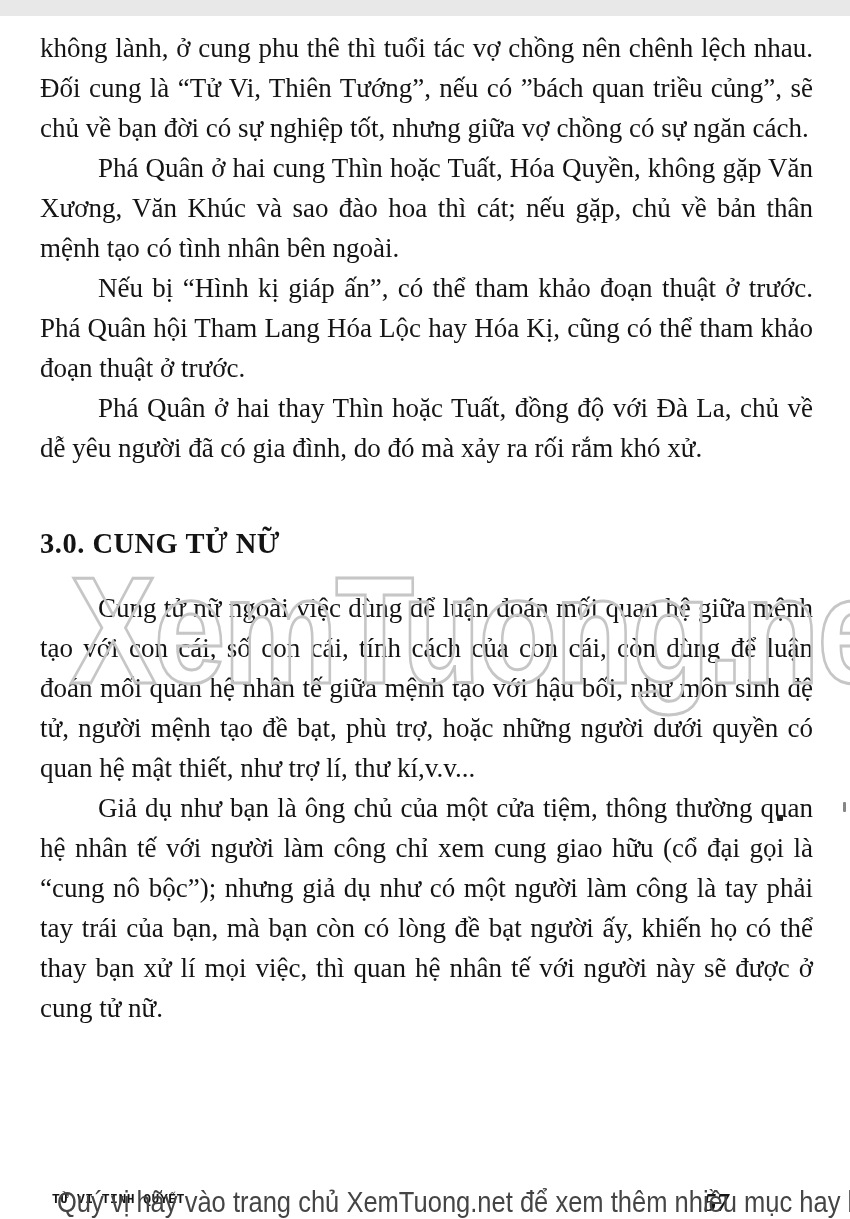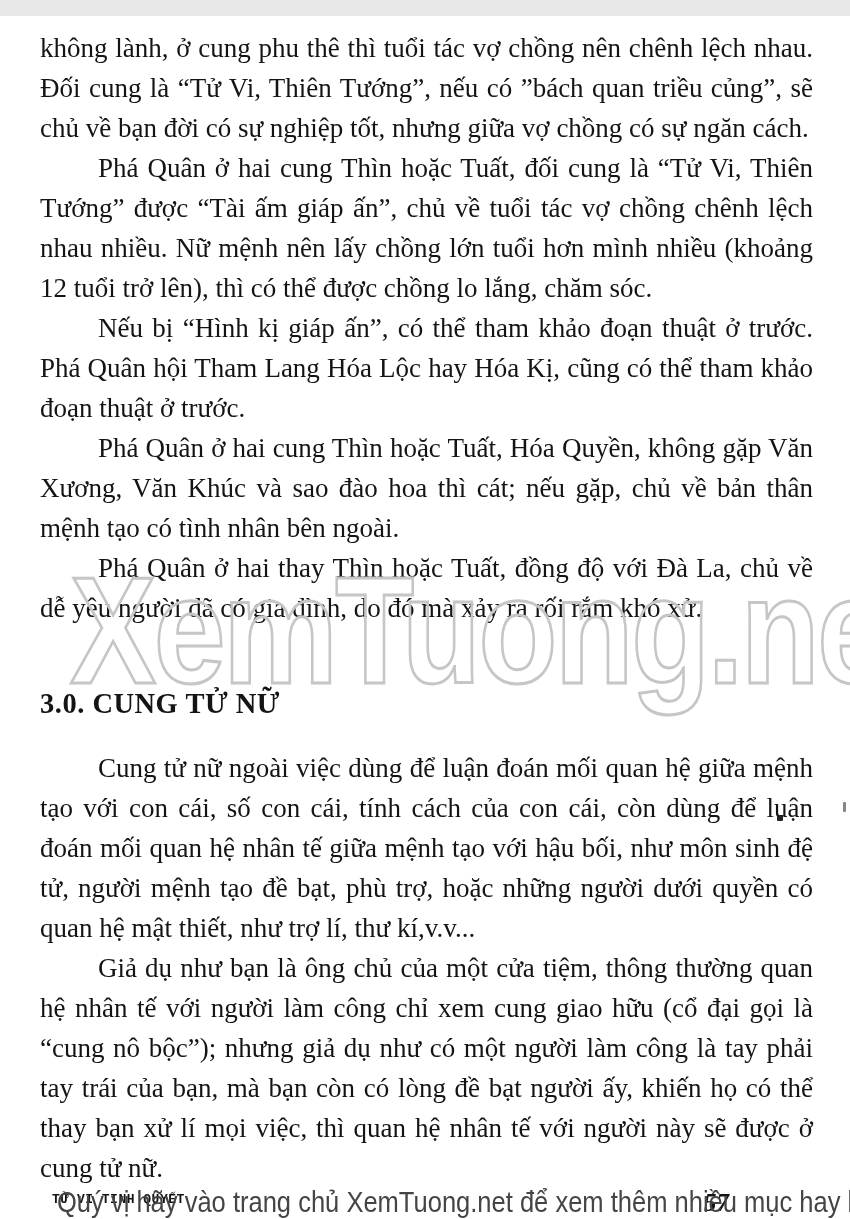--- a/index.html
+++ b/index.html
@@ -86,23 +86,22 @@
   .speck-1 { left: 777px; top: 799px; width: 6px; height: 6px; }
   .speck-2 { left: 843px; top: 786px; width: 3px; height: 10px; opacity: 0.55; }
 </style>
 </head>
 <body>
 
 <div class="page">
 
   <div class="text-block">
     <p class="para first">không lành, ở cung phu thê thì tuổi tác vợ chồng nên chênh lệch nhau. Đối cung là “Tử Vi, Thiên Tướng”, nếu có ”bách quan triều củng”, sẽ chủ về bạn đời có sự nghiệp tốt, nhưng giữa vợ chồng có sự ngăn cách.</p>
-    <p class="para">Phá Quân ở hai cung Thìn hoặc Tuất, đối cung là “Tử Vi, Thiên Tướng” được “Tài ấm  giáp ấn”, chủ về tuổi tác vợ chồng chênh lệch nhau nhiều. Nữ mệnh nên lấy chồng lớn tuổi hơn mình nhiều (khoảng 12 tuổi trở lên), thì có thể được chồng lo lắng, chăm sóc.</p>
+    <p class="para">Phá Quân ở hai cung Thìn hoặc Tuất, Hóa Quyền, không gặp Văn Xương, Văn Khúc và sao đào hoa thì cát; nếu gặp, chủ về bản thân mệnh tạo có tình nhân bên ngoài.</p>
     <p class="para">Nếu bị “Hình kị giáp ấn”, có thể tham khảo đoạn thuật ở trước. Phá Quân hội Tham Lang Hóa Lộc hay Hóa Kị, cũng có thể tham khảo đoạn thuật ở trước.</p>
-    <p class="para">Phá Quân ở hai cung Thìn hoặc Tuất, Hóa Quyền, không gặp Văn Xương, Văn Khúc và sao đào hoa thì cát; nếu gặp, chủ về bản thân mệnh tạo có tình nhân bên ngoài.</p>
     <p class="para">Phá Quân ở hai thay Thìn hoặc Tuất, đồng độ với Đà La, chủ về dễ yêu người đã có gia đình, do đó mà xảy ra rối rắm khó xử.</p>
 
     <p class="section-heading">3.0. CUNG TỬ NỮ</p>
 
     <p class="para">Cung tử nữ ngoài việc dùng để luận đoán mối quan hệ giữa mệnh tạo với con cái, số con cái, tính cách của con cái, còn dùng để luận đoán mối quan hệ nhân tế giữa mệnh tạo với hậu bối, như môn sinh đệ tử, người mệnh tạo đề bạt, phù trợ, hoặc những người dưới quyền có quan hệ mật thiết, như trợ lí, thư kí,v.v...</p>
     <p class="para">Giả dụ như bạn là ông chủ của một cửa tiệm, thông thường quan hệ nhân tế với người làm công chỉ xem cung giao hữu (cổ đại gọi là “cung nô bộc”); nhưng giả dụ như có một người làm công là tay phải tay trái của bạn, mà bạn còn có lòng đề bạt người ấy, khiến họ có thể thay bạn xử lí mọi việc, thì quan hệ nhân tế với người này sẽ được ở cung tử nữ.</p>
 
   </div>
 
   <div class="watermark">XemTuong.net</div>

